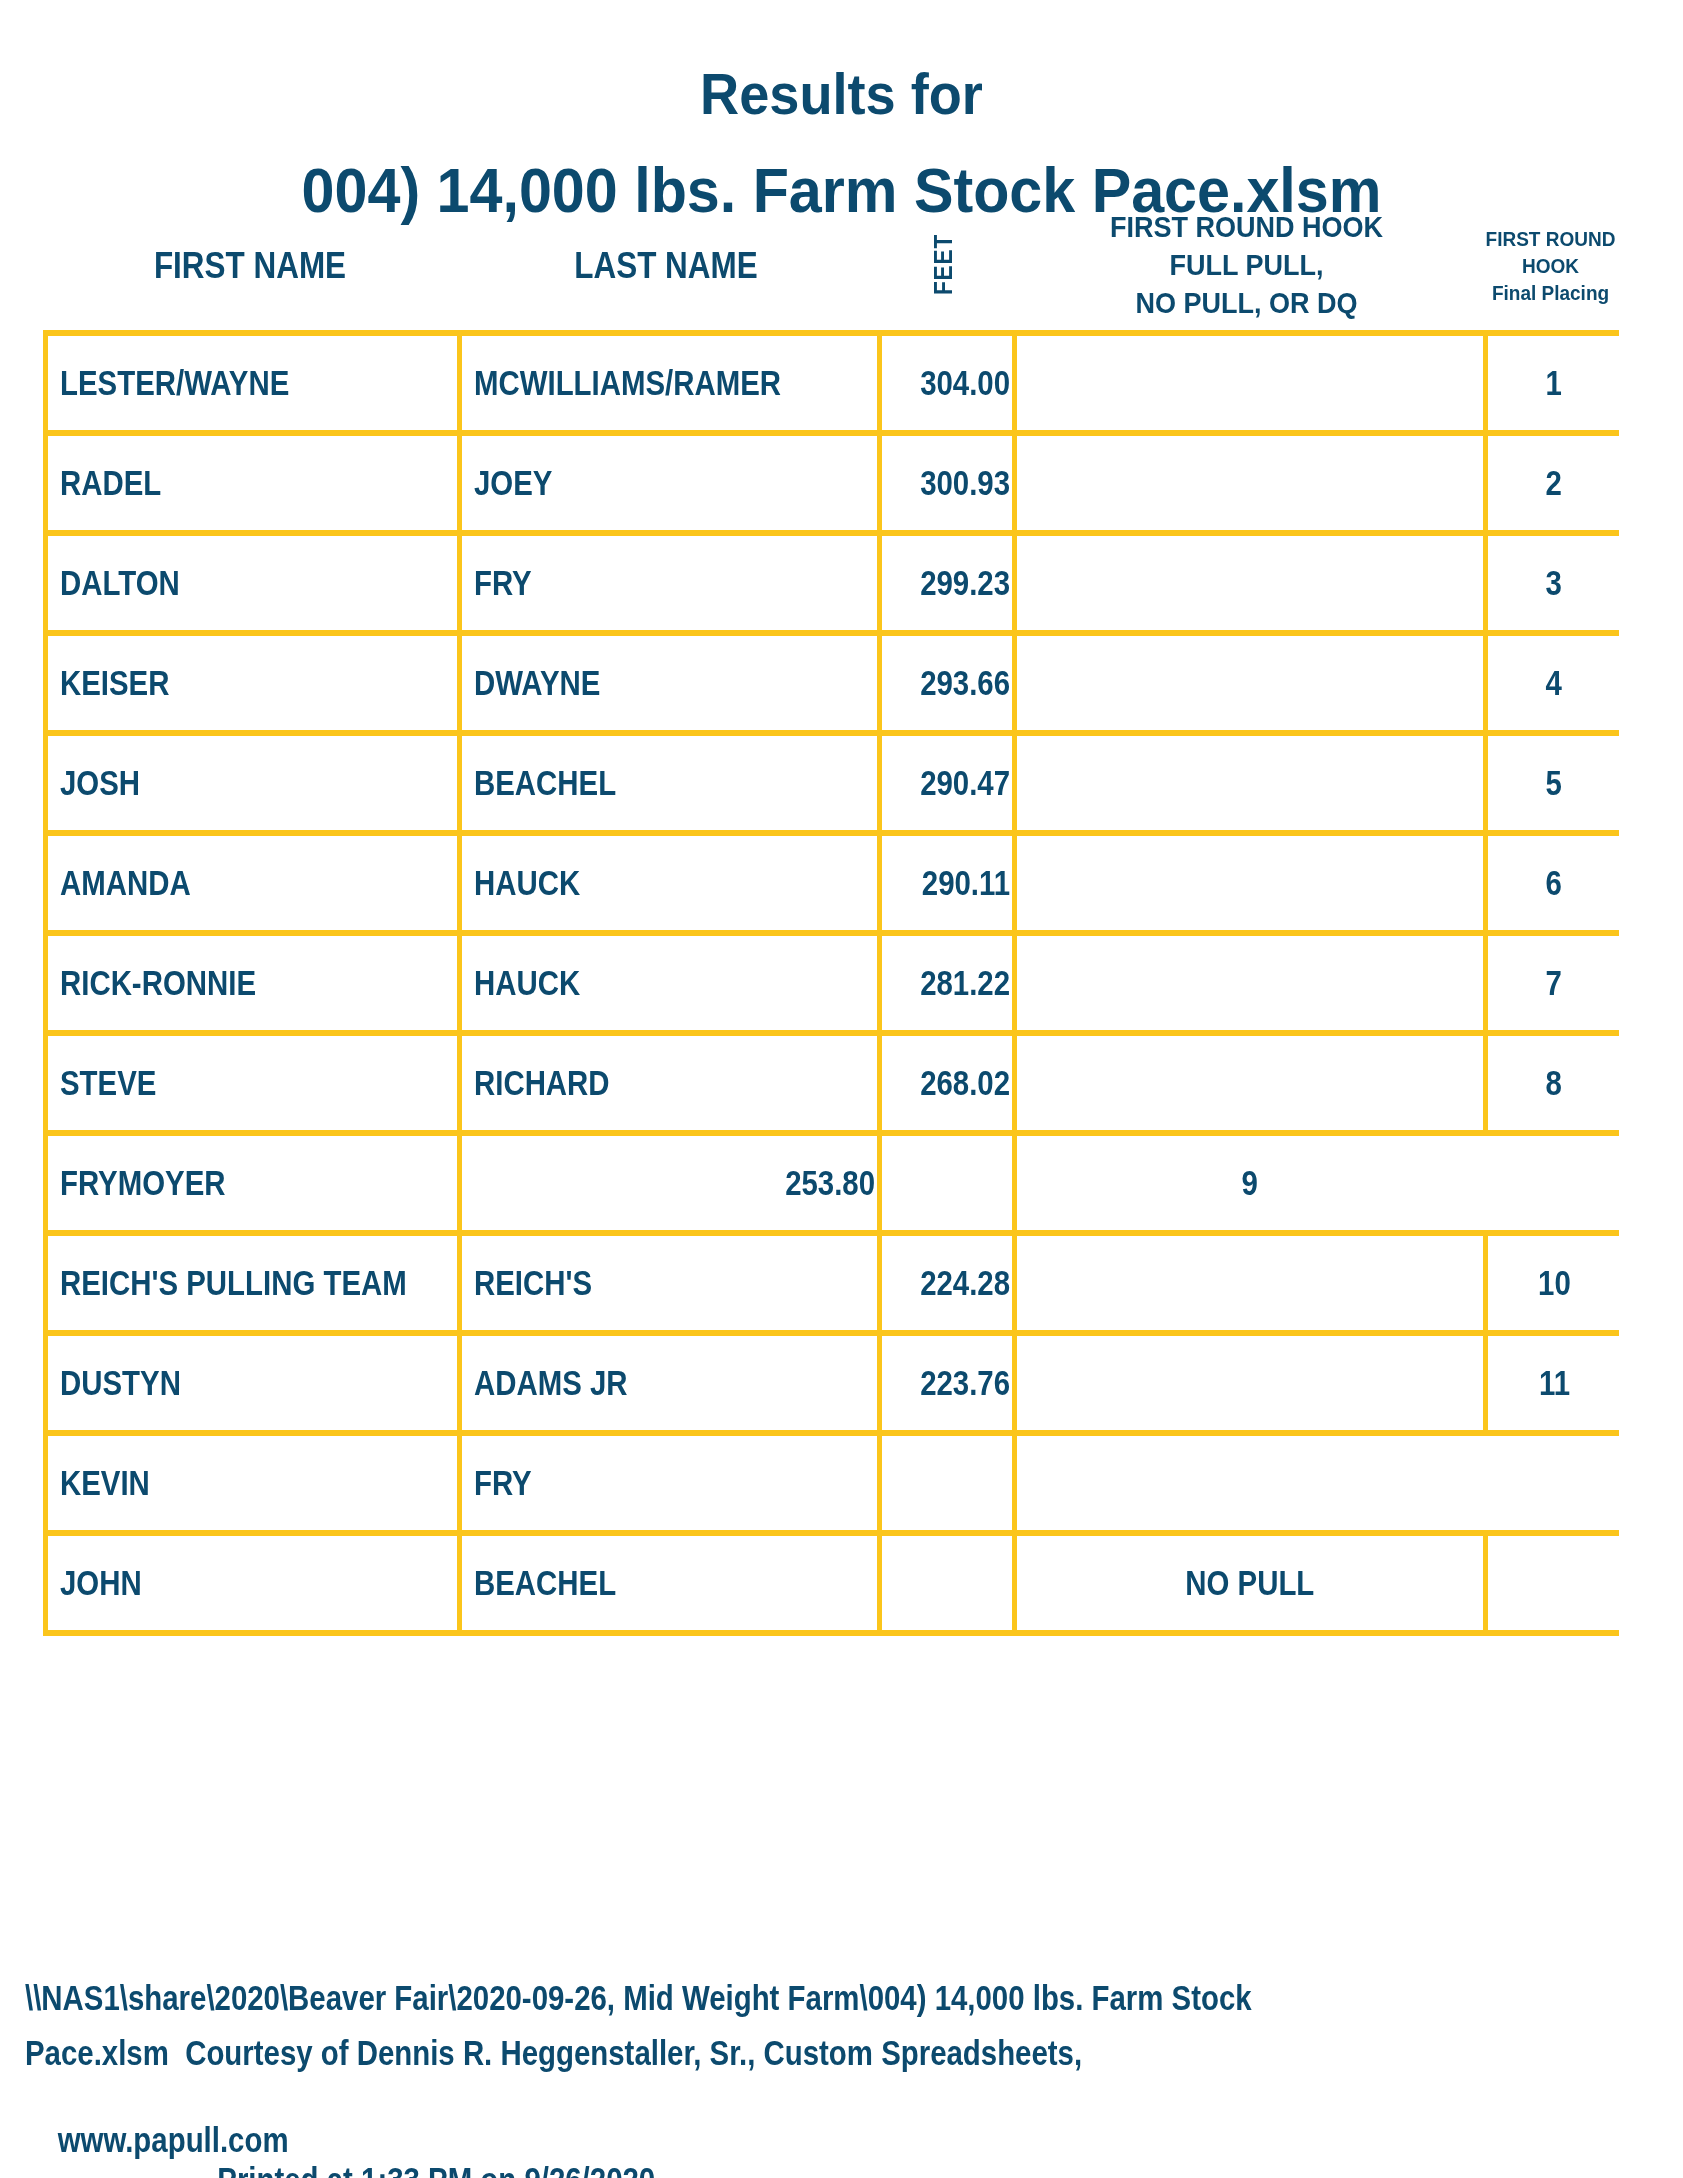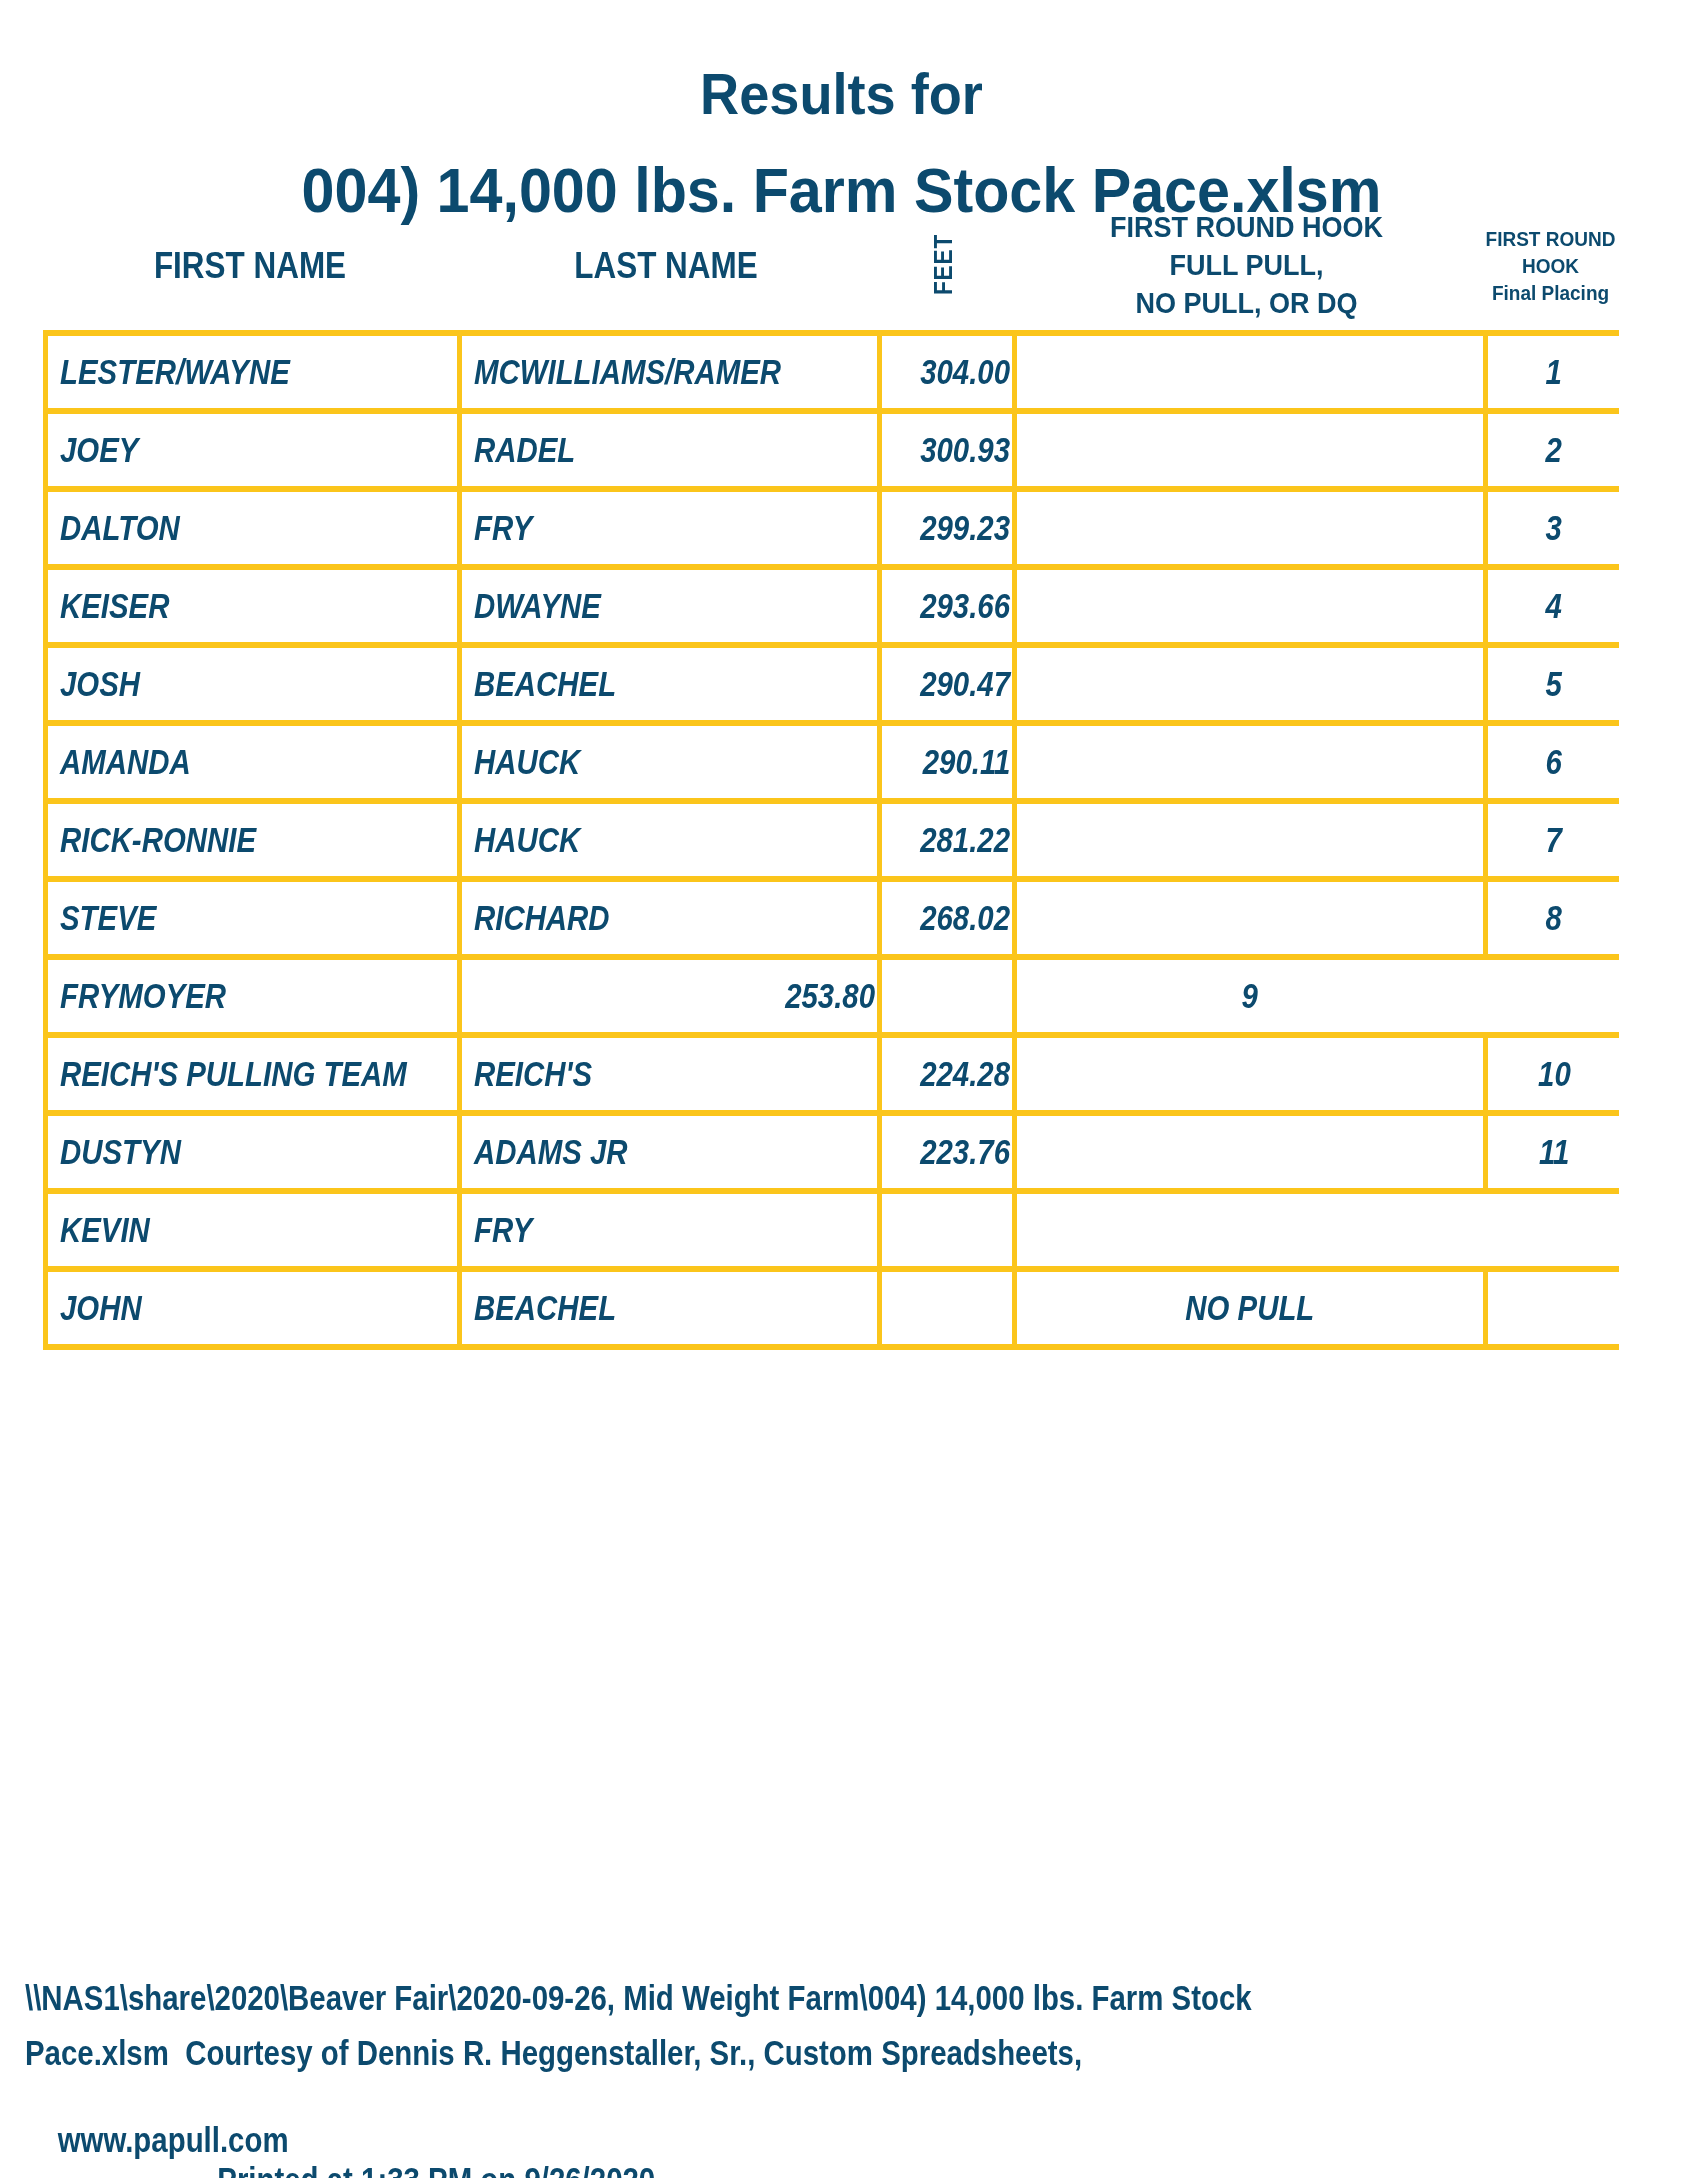--- a/index.html
+++ b/index.html
@@ -28,23 +28,22 @@
   .th-feet span { display:inline-block; transform:rotate(-90deg) scaleX(0.9); font-size:25px; letter-spacing:1px; }
   .th-result { left:1011px; top:208px; width:471px; font-size:30px; line-height:38px; transform:scaleX(0.9); }
   .th-placing{ left:1482px; top:226px; width:137px; font-size:20px; line-height:27px; transform:scaleX(0.95); }
   
   .results {
     position:absolute; left:43px; top:330px; width:1576px;
     border-top:6px solid var(--gold, #FBC51B); z-index:2; background:transparent;
   }
   .row {
     display:grid; grid-template-columns:414px 420px 135px 471px 137px;
-    height:78px; box-sizing:border-box;
+    height:100px; box-sizing:border-box;
     border-bottom:6px solid var(--gold, #FBC51B);
-    font-style:italic;
   }
   .cell {
     display:flex; align-items:center; box-sizing:border-box;
     border-left:5px solid var(--gold, #FBC51B);
     font-size:35px; overflow:visible; background:transparent;
   }
   .cell span { display:inline-block; transform:scaleX(0.84); white-space:nowrap; }
   .cell.c-first, .cell.c-last { justify-content:flex-start; padding-left:12px; }
   .cell.c-first span, .cell.c-last span { transform-origin:0 50%; }
   .cell.c-feet { justify-content:flex-end; padding-right:2px; }
@@ -97,25 +96,25 @@
           <span>304.00</span>
         </div>
       <div class="cell c-result">
           <span></span>
         </div>
       <div class="cell c-placing">
           <span>1</span>
         </div>
     </div>
       <div class="row">
+      <div class="cell c-last">
+          <span>RADEL</span>
+        </div>
       <div class="cell c-first">
           <span>JOEY</span>
-        </div>
-      <div class="cell c-last">
-          <span>RADEL</span>
         </div>
       <div class="cell c-feet">
           <span>300.93</span>
         </div>
       <div class="cell c-result">
           <span></span>
         </div>
       <div class="cell c-placing">
           <span>2</span>
         </div>

